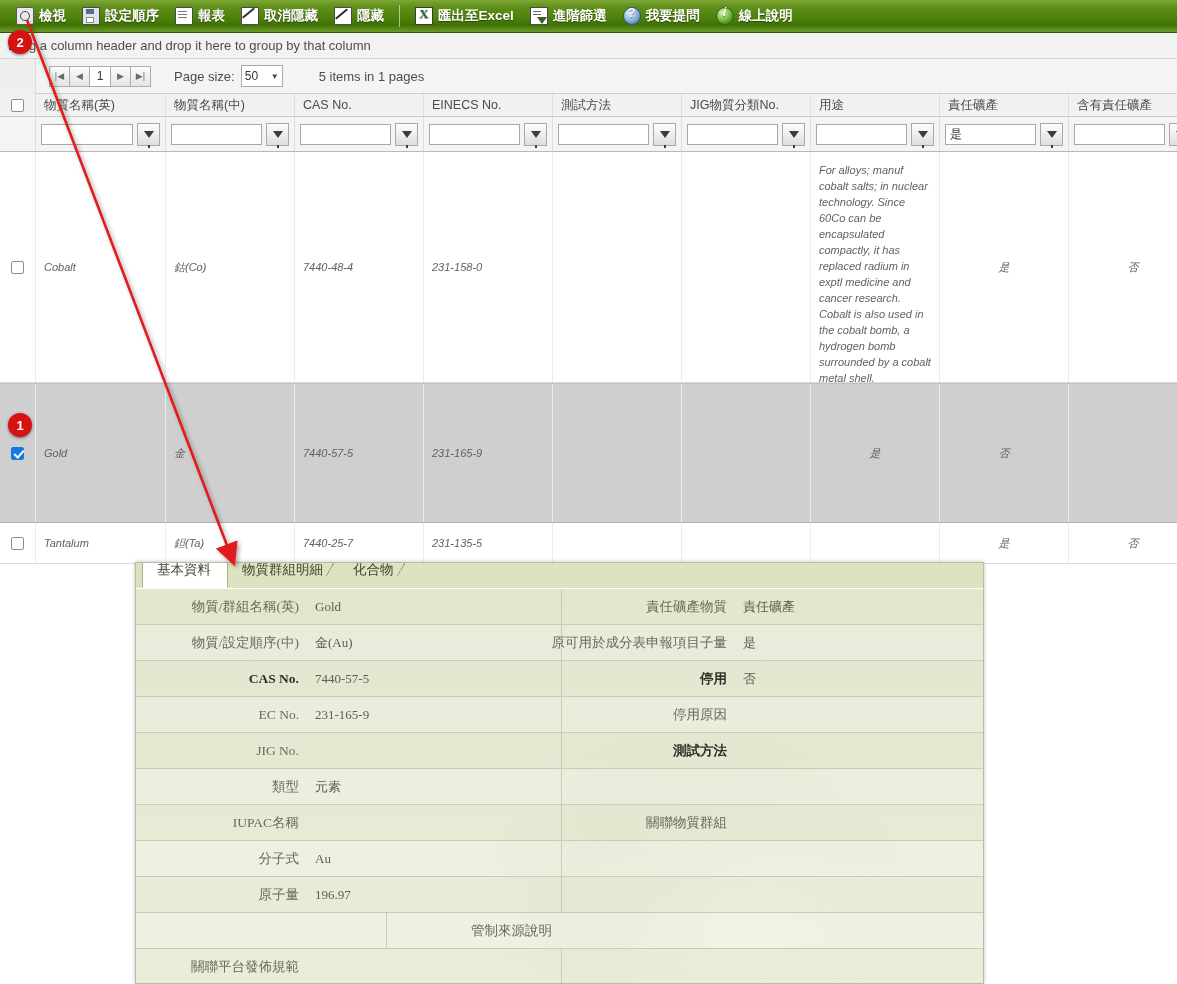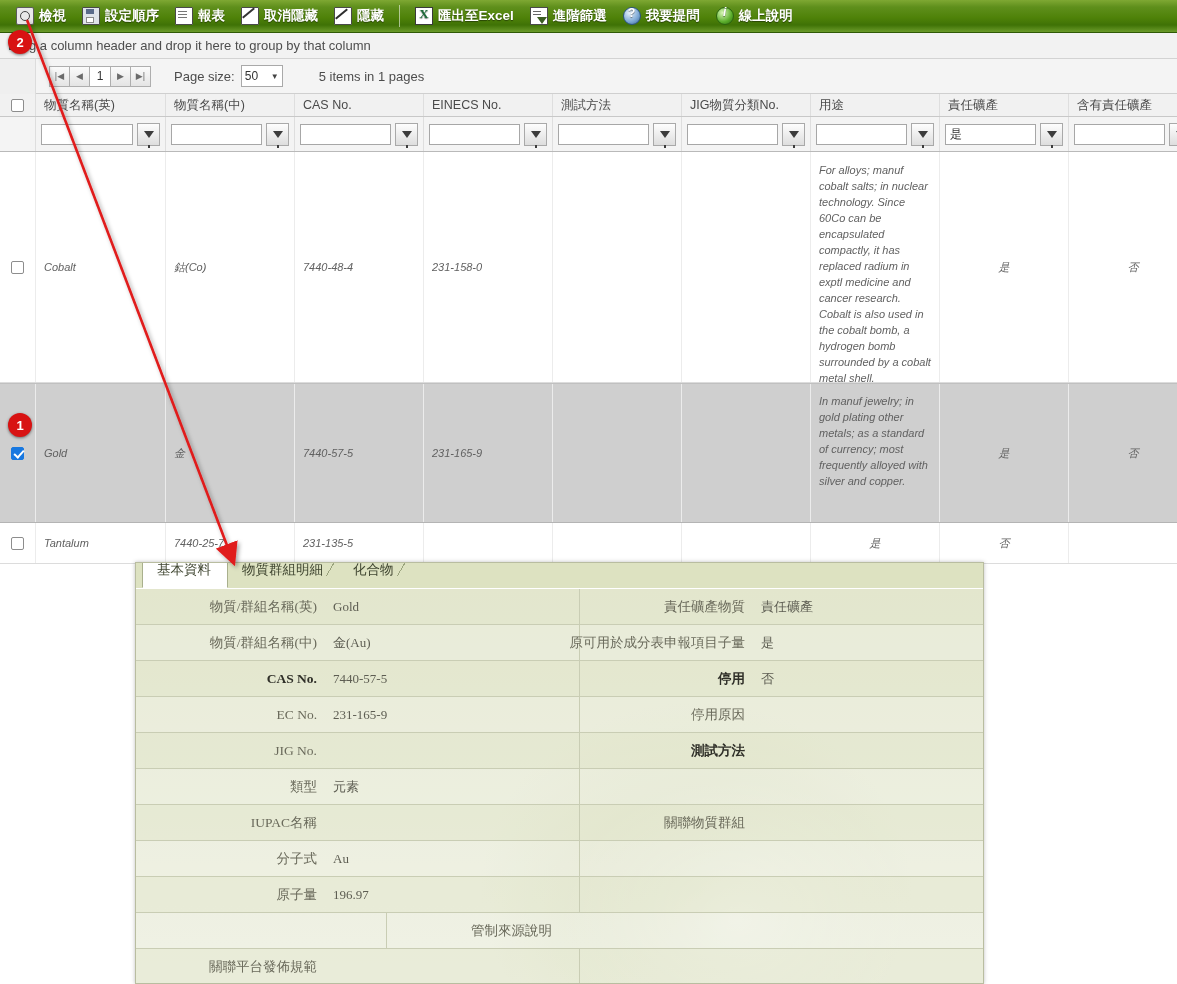--- a/index.html
+++ b/index.html
@@ -176,21 +176,20 @@
   }
   .frow{
     display:flex;height:36px;border-bottom:1px solid #c9cdb4;box-sizing:border-box;
   }
   .frow:nth-child(odd){background:rgba(223,228,199,.45);}
   .frow:nth-child(even){background:rgba(238,241,224,.40);}
   .flabel{
     width:175px;flex:0 0 175px;display:flex;align-items:center;justify-content:flex-end;
     padding-right:12px;box-sizing:border-box;color:#6a6a5b;font-size:13.5px;
     font-family:"Liberation Serif","DejaVu Serif",serif;
-    margin-left:18px;
   }
   .flabel.bold{color:#2f2f28;font-weight:bold;}
   .fvalue{
     width:250px;flex:0 0 250px;display:flex;align-items:center;
     padding-left:4px;box-sizing:border-box;color:#5d5d52;font-size:13px;
     font-family:"Liberation Serif","DejaVu Serif",serif;
   }
   .flabel2{
     width:175px;flex:0 0 175px;display:flex;align-items:center;justify-content:flex-end;
     padding-right:10px;box-sizing:border-box;color:#6a6a5b;font-size:13.5px;
@@ -371,30 +370,30 @@
   <div class="data-row sel" style="height:138px;">
     <div class="cell ctr" style="width:36px;flex:0 0 36px;padding:0;">
       <span class="cb on"></span>
     </div>
     <div class="cell" style="width:130px;flex:0 0 130px;">Gold</div>
     <div class="cell" style="width:129px;flex:0 0 129px;">金</div>
     <div class="cell" style="width:129px;flex:0 0 129px;">7440-57-5</div>
     <div class="cell" style="width:129px;flex:0 0 129px;">231-165-9</div>
     <div class="cell" style="width:129px;flex:0 0 129px;"></div>
     <div class="cell" style="width:129px;flex:0 0 129px;"></div>
-    <div class="cell top" style="width:129px;flex:0 0 129px;padding-top:9px;">In manuf jewelry; in gold plating other metals; as a standard of currency; most frequently alloyed with silver and copper.</div>
     <div class="cell ctr" style="width:129px;flex:0 0 129px;">是</div>
     <div class="cell ctr" style="width:129px;flex:0 0 129px;">否</div>
   </div>
 
   <div class="data-row" style="height:40px;">
     <div class="cell ctr" style="width:36px;flex:0 0 36px;padding:0;">
       <span class="cb"></span>
     </div>
     <div class="cell" style="width:130px;flex:0 0 130px;">Tantalum</div>
+    <div class="cell" style="width:129px;flex:0 0 129px;">鉭(Ta)</div>
     <div class="cell" style="width:129px;flex:0 0 129px;">7440-25-7</div>
     <div class="cell" style="width:129px;flex:0 0 129px;">231-135-5</div>
     <div class="cell" style="width:129px;flex:0 0 129px;"></div>
     <div class="cell" style="width:129px;flex:0 0 129px;"></div>
     <div class="cell top" style="width:129px;flex:0 0 129px;"></div>
     <div class="cell ctr" style="width:129px;flex:0 0 129px;">是</div>
     <div class="cell ctr" style="width:129px;flex:0 0 129px;">否</div>
   </div>
 </div>
 
@@ -418,21 +417,21 @@
 
     <div class="frow">
       <div class="flabel">物質/群組名稱(英)</div>
       <div class="fvalue">Gold</div>
       <div class="col-div"></div>
       <div class="flabel2">責任礦產物質</div>
       <div class="fvalue2">責任礦產</div>
     </div>
 
     <div class="frow">
-      <div class="flabel">物質/群組名稱(中)</div>
+      <div class="flabel">物質/設定順序(中)</div>
       <div class="fvalue">金(Au)</div>
       <div class="col-div"></div>
       <div class="flabel2">原可用於成分表申報項目子量</div>
       <div class="fvalue2">是</div>
     </div>
 
     <div class="frow">
       <div class="flabel bold">CAS No.</div>
       <div class="fvalue">7440-57-5</div>
       <div class="col-div"></div>

